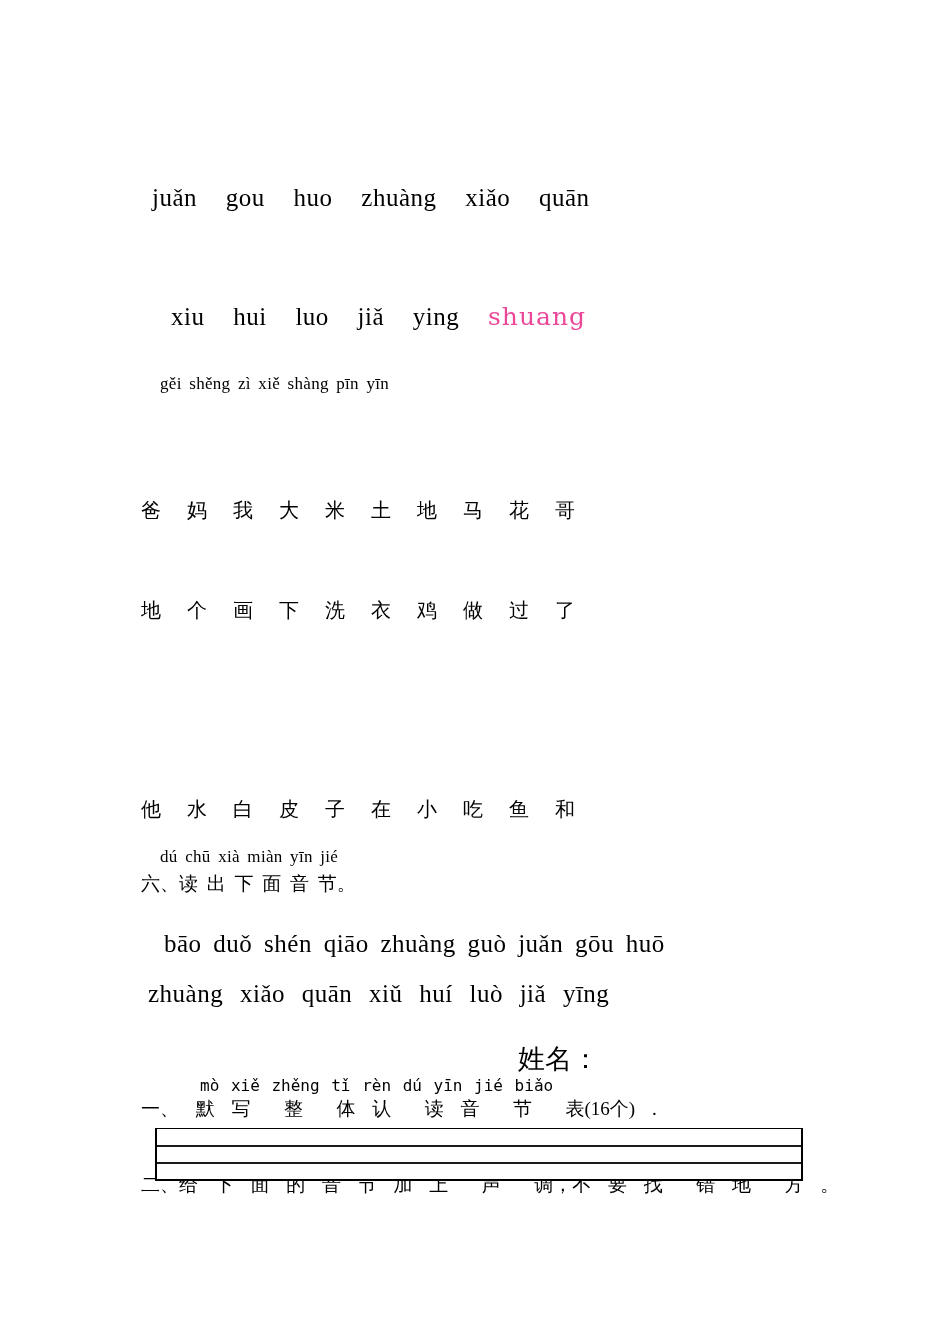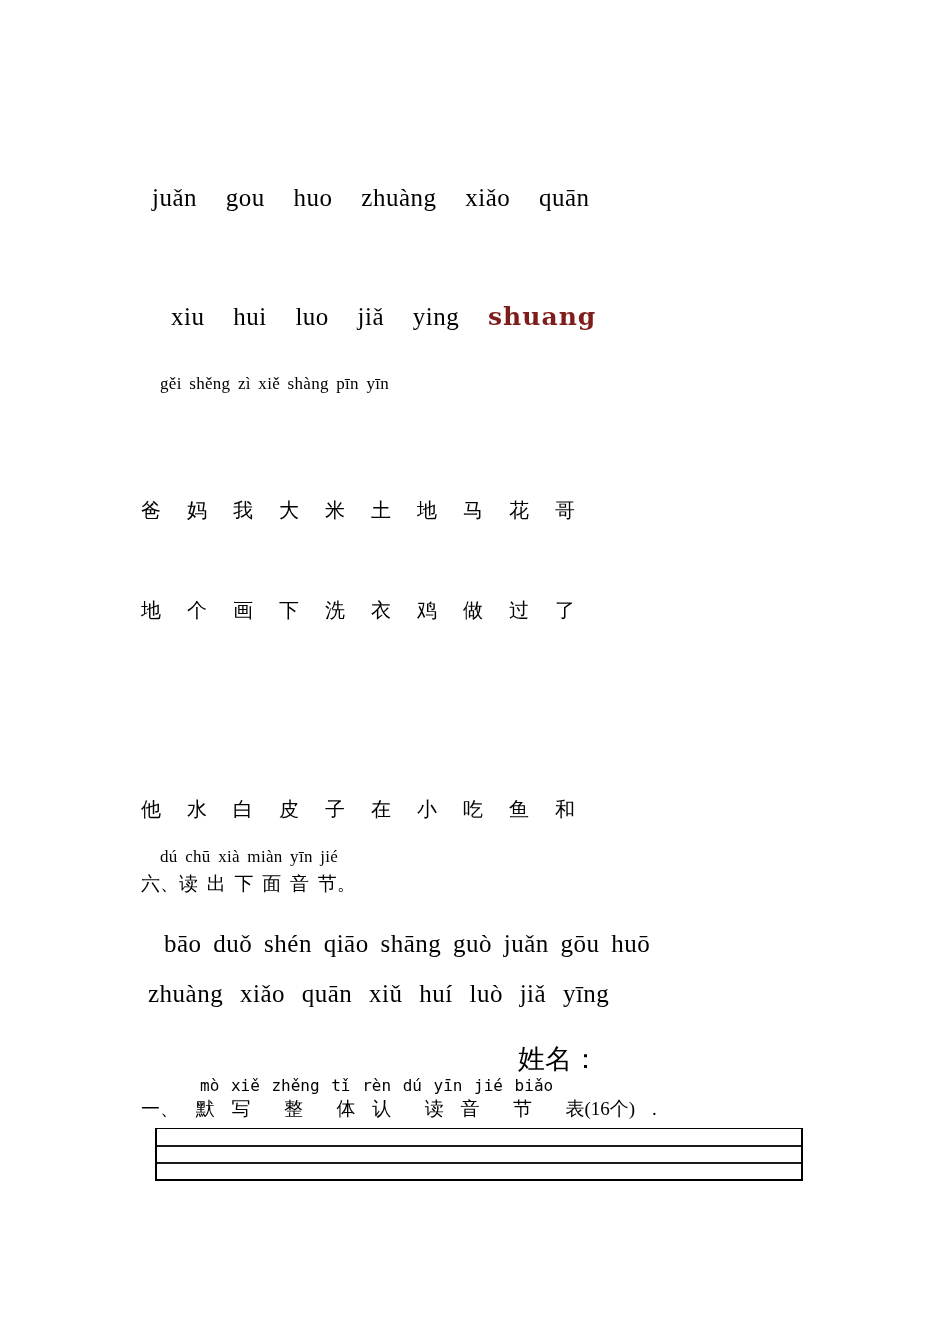--- a/index.html
+++ b/index.html
@@ -27,22 +27,22 @@
     font-size: 25px;
     word-spacing: 5px;
     letter-spacing: 0.5px;
   }
   .pinyin-lg3 {
     font-size: 25px;
     word-spacing: 10px;
     letter-spacing: 0.5px;
   }
   .light {
-    color: #7f1d1d;
-    font-weight: 700;
+    color: #ec4899;
+    font-weight: 400;
     font-family: "DejaVu Serif", serif;
     letter-spacing: 1px;
   }
 
   
   .pinyin-sm {
     font-size: 17px;
     word-spacing: 3px;
     letter-spacing: 0.3px;
   }
@@ -109,27 +109,28 @@
 
   <div class="abs pinyin-sm" style="left:160px; top:374px;">gěi shěng zì xiě shàng pīn yīn</div>
 
   <div class="abs hanzi-row" style="left:141px; top:497px;">爸 妈 我 大 米 土 地 马 花 哥</div>
   <div class="abs hanzi-row" style="left:141px; top:597px;">地 个 画 下 洗 衣 鸡 做 过 了</div>
   <div class="abs hanzi-row" style="left:141px; top:796px;">他 水 白 皮 子 在 小 吃 鱼 和</div>
 
   <div class="abs pinyin-sm" style="left:160px; top:847px;">dú chū xià miàn yīn jié</div>
   <div class="abs heading-cn" style="left:141px; top:871px;">六、读 出 下 面 音 节。</div>
 
-  <div class="abs pinyin-lg2" style="left:164px; top:930px;">bāo duǒ shén qiāo shāng guò juǎn gōu huō</div>
+  <div class="abs pinyin-lg2" style="left:164px; top:930px;">bāo duǒ shén qiāo zhuàng guò juǎn gōu huō</div>
   <div class="abs pinyin-lg3" style="left:148px; top:980px;">zhuàng xiǎo quān xiǔ huí luò jiǎ yīng</div>
 
   <div class="abs name-cn" style="left:518px; top:1041px;">姓名：</div>
 
   <div class="abs pinyin-sm-mono" style="left:200px; top:1076px;">mò xiě zhěng tǐ rèn dú yīn jié biǎo</div>
   <div class="abs heading-wide" style="left:141px; top:1096px;">一、 默 写  整  体 认  读 音  节  表(16个) .</div>
 
+  <div class="abs heading-wide clipped-instruction" style="left:141px; top:1172px;">二、给 下 面 的 音 节 加 上  声  调，不 要 找  错 地  方 。</div>
 
   <div class="answer-box">
     <div class="answer-line l1"></div>
     <div class="answer-line l2"></div>
   </div>
 
 </div>
 
 </body></html>

